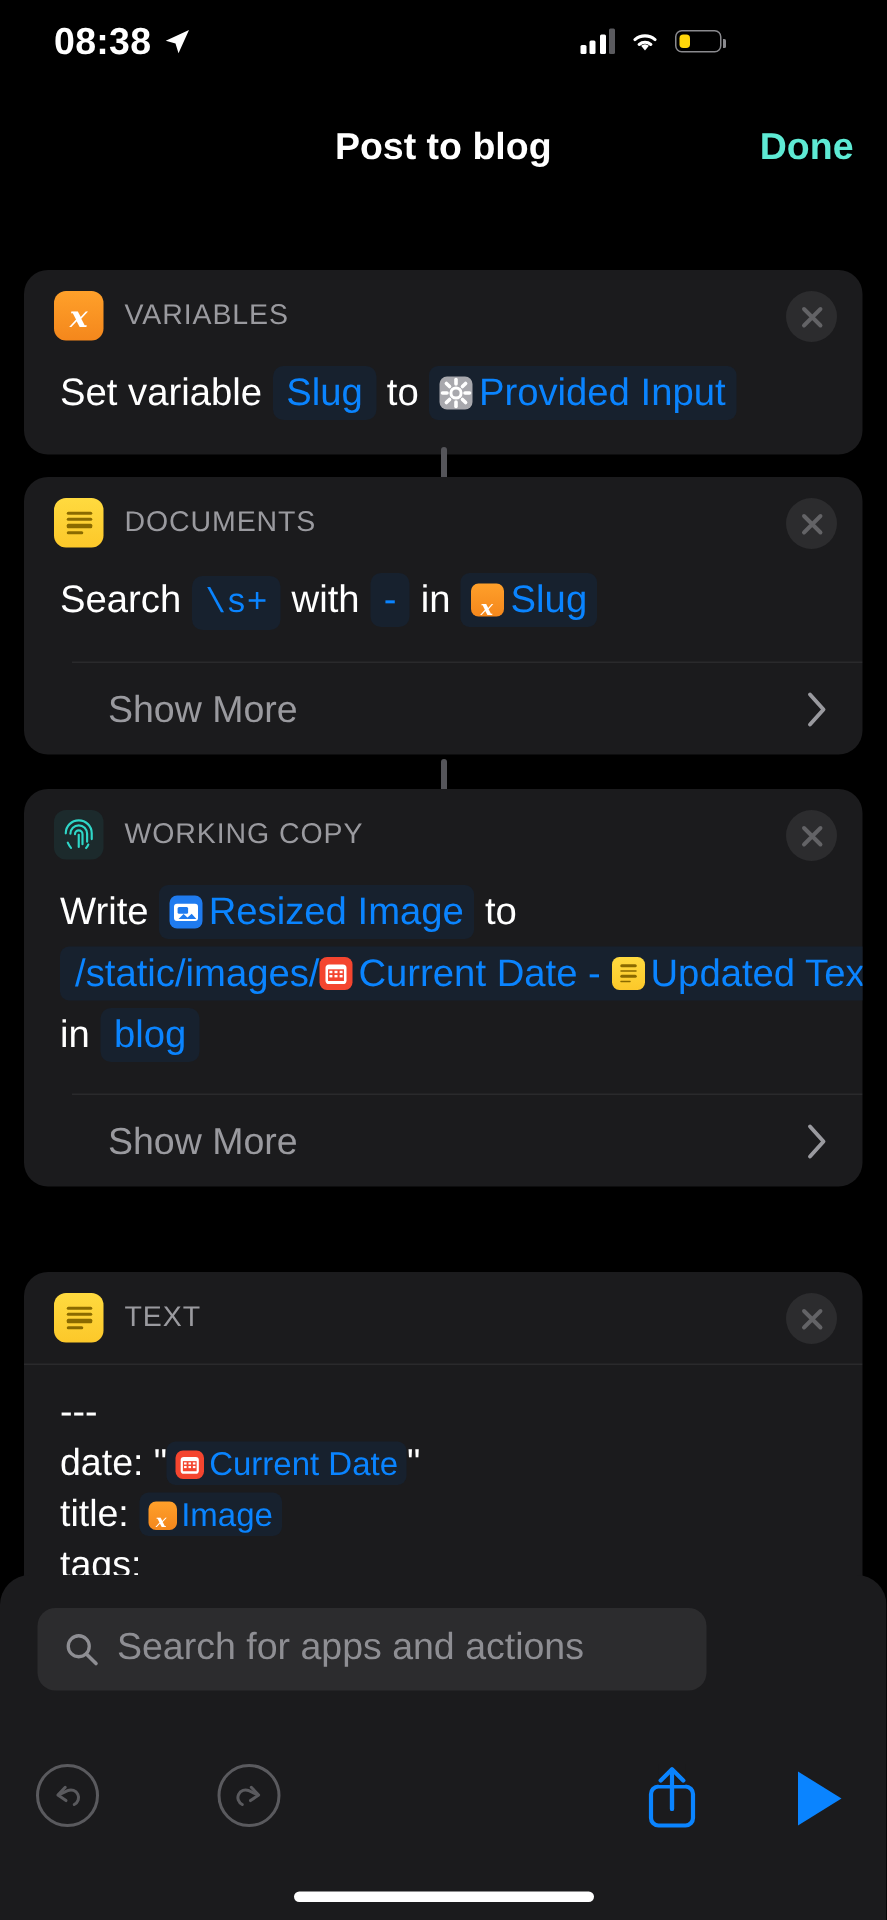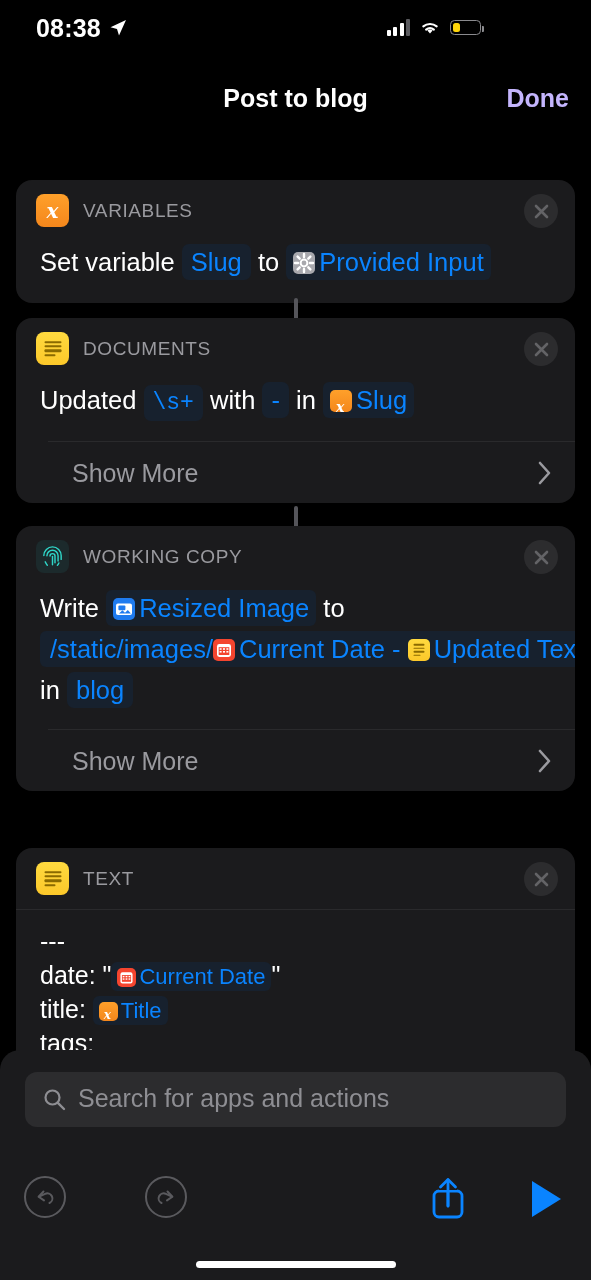--- a/index.html
+++ b/index.html
@@ -29,21 +29,21 @@
   .batt-cap { position:absolute; right:-4px; top:4.5px; width:2px; height:6px; background:#8a8a8e; border-radius:0 1px 1px 0; }
 
   
   .navbar { position:absolute; top:78px; left:0; width:591px; height:56px; }
   .nav-title {
     position:absolute; left:0; right:0; top:6px; text-align:center;
     color:#fff; font-size:25px; font-weight:600;
   }
   .nav-done {
     position:absolute; right:22px; top:6px;
-    color:#c4b5fd; font-size:25px; font-weight:600;
+    color:#5eead4; font-size:25px; font-weight:600;
   }
 
   
   .content { position:absolute; top:150px; left:0; width:591px; height:910px; }
 
   .card {
     position:absolute; left:16px; width:559px;
     background:#1b1b1d; border-radius:16px; overflow:hidden;
   }
   .card-head { position:relative; height:62px; }
@@ -112,21 +112,21 @@
   }
   .pre .tok { font-size:22px; line-height:27px; padding:1px 6px; }
   .pre .tok-ico { width:19px; height:19px; vertical-align:-3px; margin-right:3px; }
 
   
   .sheet {
     position:absolute; left:0; bottom:122px; width:591px; height:108px;
     background:#1b1b1d; border-radius:20px 20px 0 0;
   }
   .searchfield {
-    position:absolute; left:25px; top:22px; width:541px; height:55px;
+    position:absolute; left:25px; top:22px; width:446px; height:55px;
     background:#2c2c2e; border-radius:12px;
   }
   .searchfield .mag { position:absolute; left:17px; top:15px; width:25px; height:25px; }
   .searchfield .ph {
     position:absolute; left:53px; top:12px; color:#8e8e93; font-size:25px;
   }
 
   
   .toolbar { position:absolute; left:0; bottom:0; width:591px; height:122px; background:#1b1b1d; }
   .tb-btn { position:absolute; top:16px; }
@@ -223,21 +223,21 @@
         </div>
         <div class="cat-label">DOCUMENTS</div>
         <div class="close-btn">
           <svg viewBox="0 0 17 17">
               <path d="M3 3 L14 14 M14 3 L3 14" stroke="#636366" stroke-width="2.6" stroke-linecap="round"></path>
             </svg>
         </div>
       </div>
       <div class="card-body">
         <div class="line">
-          <span>Updated</span>
+          <span>Search</span>
           <span class="tok-plain mono">\s+</span>
           <span>with</span>
           <span class="tok-plain">-</span>
           <span>in</span>
           <span class="tok"><span class="tok-ico ico-x"><span class="glyph-x" style="font-size:14px;position:absolute;left:6px;top:1px;">x</span></span><span>Slug</span></span>
         </div>
       </div>
       <div class="showmore">
         <span>Show More</span>
         <svg class="chev" viewBox="0 0 16 26">
@@ -332,21 +332,21 @@
                   <rect x="5.7" y="8.2" width="10.6" height="7.8" fill="#f4452f"></rect>
                   <g fill="#fff">
                     <rect x="6.6" y="9.2" width="2" height="1.6"></rect>
                     <rect x="10" y="9.2" width="2" height="1.6"></rect>
                     <rect x="13.4" y="9.2" width="2" height="1.6"></rect>
                     <rect x="6.6" y="12" width="2" height="1.6"></rect>
                     <rect x="10" y="12" width="2" height="1.6"></rect>
                     <rect x="13.4" y="12" width="2" height="1.6"></rect>
                   </g>
                 </svg></span><span>Current Date</span></span><span>"</span></div>
-        <div><span>title: </span><span class="tok"><span class="tok-ico ico-x"><span class="glyph-x" style="font-size:12px;position:absolute;left:5px;top:0px;">x</span></span><span>Title</span></span></div>
+        <div><span>title: </span><span class="tok"><span class="tok-ico ico-x"><span class="glyph-x" style="font-size:12px;position:absolute;left:5px;top:0px;">x</span></span><span>Image</span></span></div>
         <div><span>tags:</span></div>
       </div>
     </div>
 
   </div>
 
   <div class="sheet">
     <div class="searchfield">
       <svg class="mag" viewBox="0 0 25 25">
         <circle cx="10.5" cy="10.5" r="7" fill="none" stroke="#8e8e93" stroke-width="2.2"></circle>

